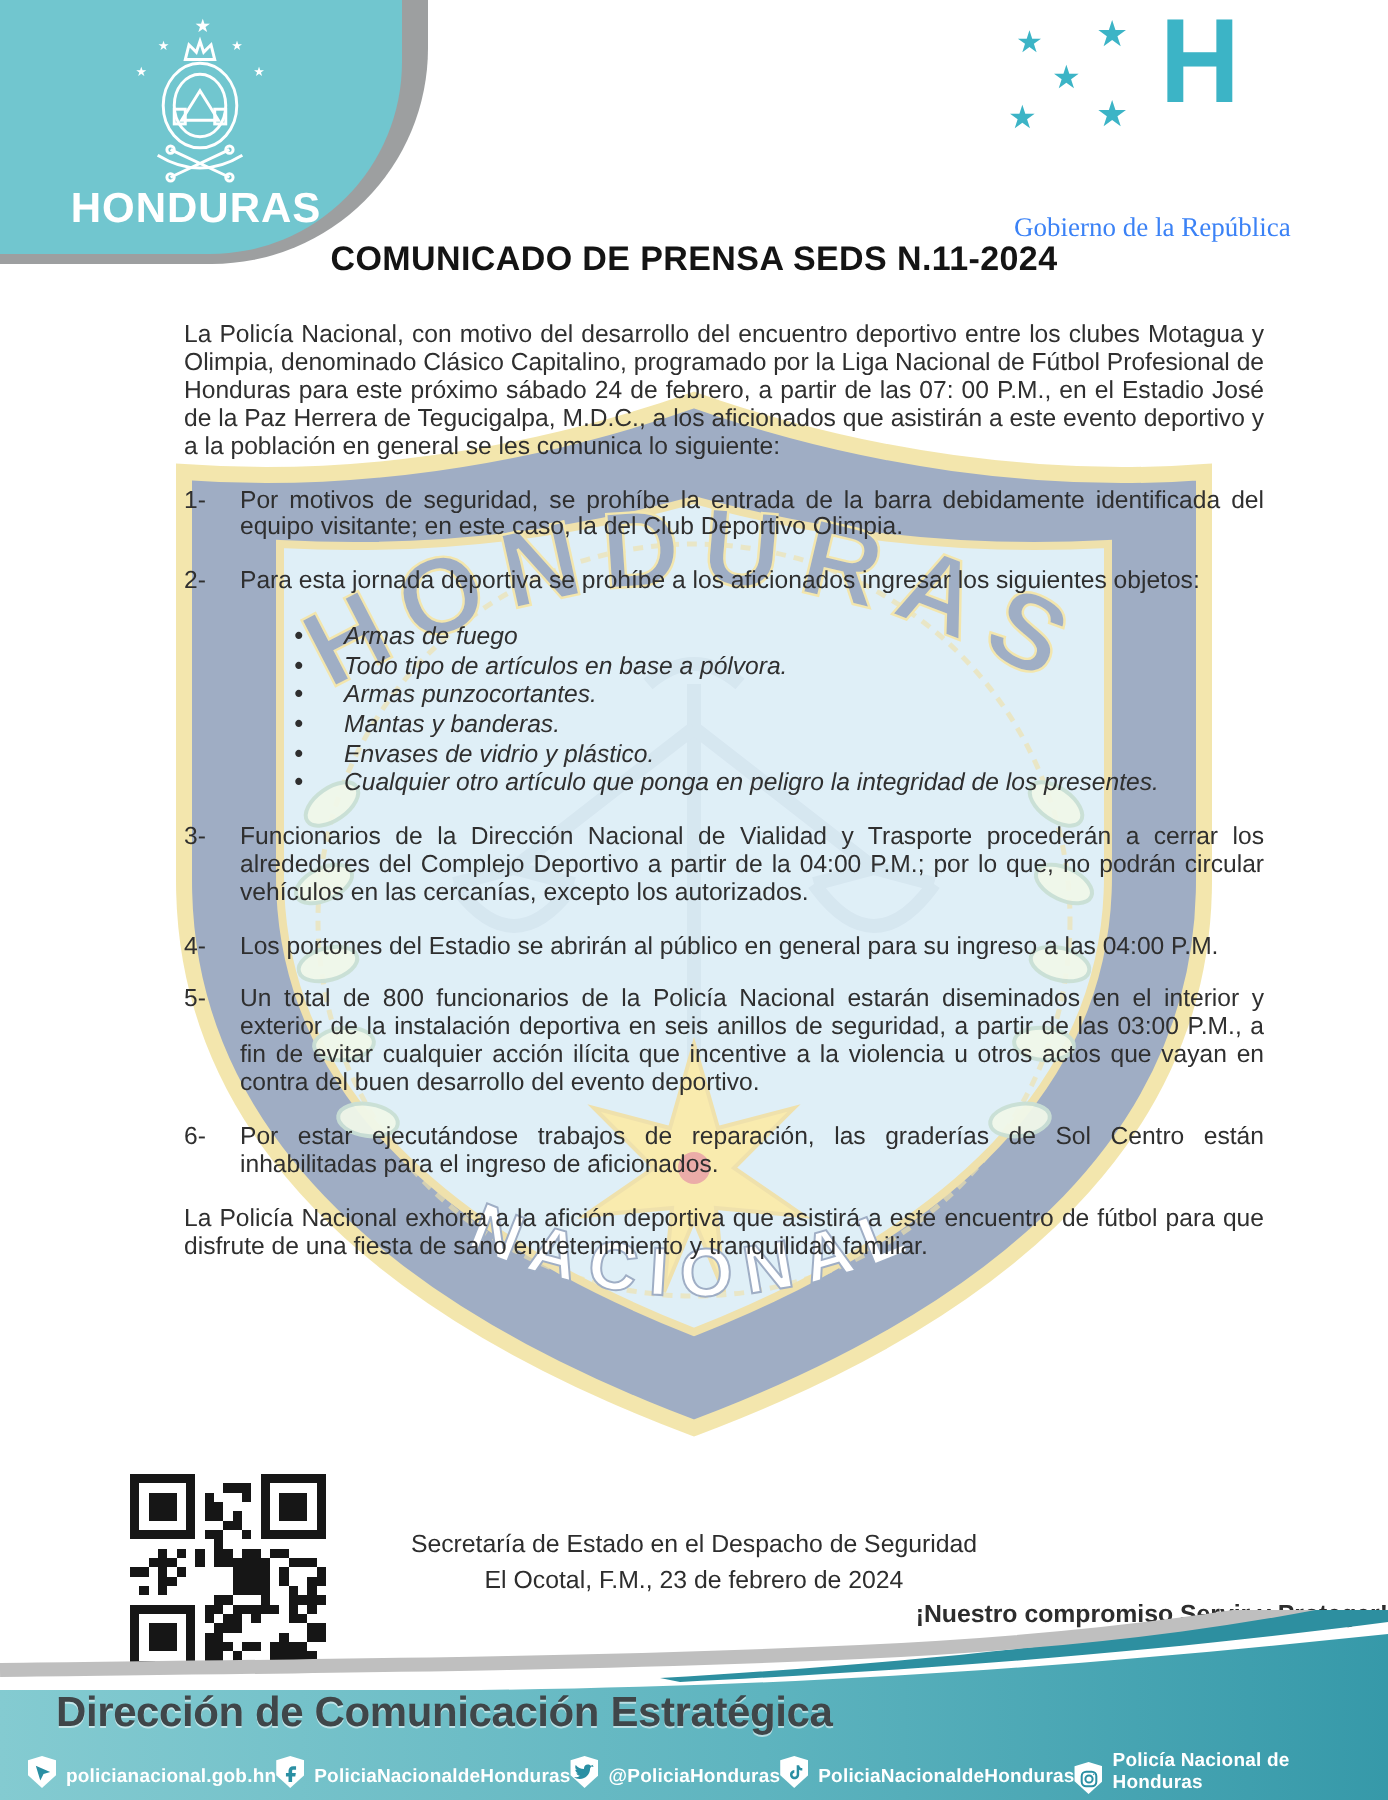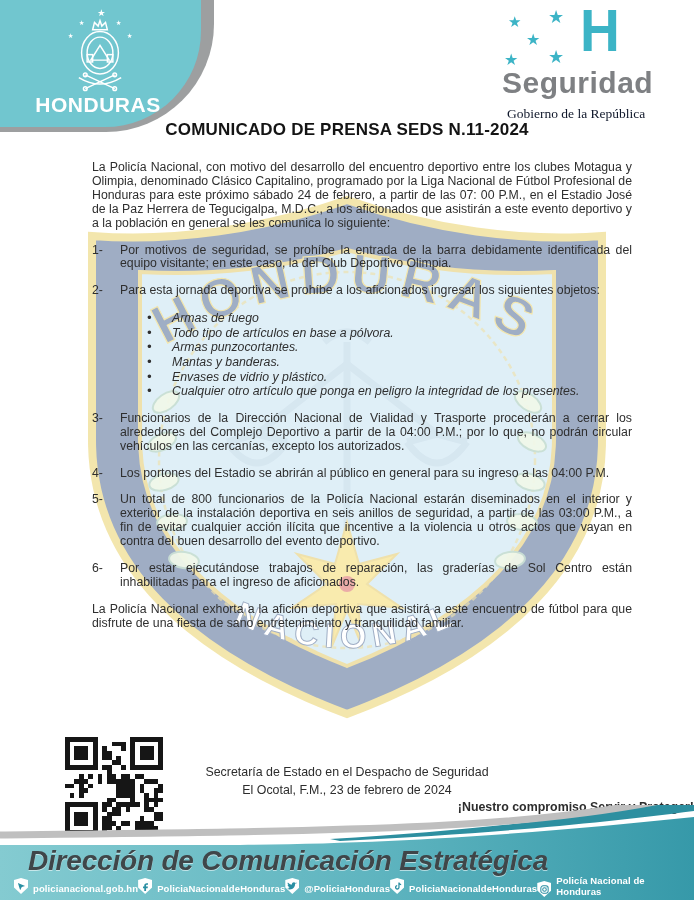--- a/index.html
+++ b/index.html
@@ -20,21 +20,21 @@
   .gov-star{position:absolute;color:#3cb4c6;line-height:1;}
   .gs1{left:14px;top:6px;font-size:15px;}
   .gs2{left:54px;top:0px;font-size:18px;}
   .gs3{left:32px;top:24px;font-size:16px;}
   .gs4{left:10px;top:44px;font-size:16px;}
   .gs5{left:54px;top:40px;font-size:18px;}
   .gov-h{position:absolute;left:86px;top:-12px;font-size:60px;font-weight:800;
     color:#3cb4c6;transform:scaleX(.92);transform-origin:left;}
   .gov-name{position:absolute;left:8px;top:58px;font-size:30px;font-weight:700;
     color:#7e8083;letter-spacing:.5px;}
-  .gov-sub{position:absolute;left:13px;top:98px;font-size:13.5px;color:#0f172a;
+  .gov-sub{position:absolute;left:13px;top:98px;font-size:13.5px;color:#3b82f6;
     font-family:"Liberation Serif", serif;}
   .doc-title{position:absolute;top:120px;left:0;right:0;text-align:center;
     font-size:17px;font-weight:bold;color:#141414;letter-spacing:.2px;}
   
   .watermark{position:absolute;top:192px;left:62px;opacity:.42;z-index:0;pointer-events:none;}
   
   .content{position:absolute;top:161px;left:92px;width:540px;z-index:1;
     font-size:12.3px;line-height:13.9px;text-align:justify;}
   .block{margin:0 0 13px 0;}
   .num-item{display:flex;margin:0 0 13px 0;}
@@ -44,22 +44,22 @@
   ul.prohibited li{position:relative;padding-left:25px;line-height:14.6px;font-style:italic;}
   ul.prohibited li::before{content:"\2022";position:absolute;left:0;top:0;font-size:13px;}
   
   .qr{position:absolute;top:737px;left:65px;width:98px;height:98px;z-index:1;}
   .signature{position:absolute;top:764px;left:0;right:0;text-align:center;z-index:1;
     font-size:12.4px;line-height:17.5px;color:#2d2d2d;}
   .signature .bold{font-weight:bold;text-align:right;}
   
   .band-svg{position:absolute;left:0;top:805px;z-index:2;}
   .banner-title{position:absolute;left:28px;top:845px;z-index:3;
-    font-size:28px;font-weight:bold;color:#3f4649;letter-spacing:-.2px;
-    text-shadow:0 1px 0 rgba(255,255,255,.55);font-style:italic;}
+    font-size:21px;font-weight:bold;color:#3f4649;letter-spacing:-.2px;
+    text-shadow:0 1px 0 rgba(255,255,255,.55);}
   .social-row{position:absolute;left:14px;right:12px;top:875px;z-index:3;
     display:flex;align-items:center;justify-content:space-between;}
   .social-item{display:flex;align-items:flex-end;gap:5px;}
   .social-label{color:#ffffff;font-size:9.5px;font-weight:bold;letter-spacing:.1px;}
   .shield{width:14px;height:16px;background:#ffffff;flex:0 0 14px;
     clip-path:polygon(50% 0,100% 13%,100% 60%,50% 100%,0 60%,0 13%);
     display:flex;align-items:center;justify-content:center;}
   .shield svg{display:block;}
 </style>
 </head>
@@ -142,21 +142,20 @@
     <div class="honduras-label">HONDURAS</div>
   </div>
 
   <div class="gov-logo">
     <span class="gov-star gs1">★</span>
     <span class="gov-star gs2">★</span>
     <span class="gov-star gs3">★</span>
     <span class="gov-star gs4">★</span>
     <span class="gov-star gs5">★</span>
     <span class="gov-h">H</span>
-    <div class="gov-name">Seguridad</div>
     <div class="gov-sub">Gobierno de la República</div>
   </div>
 
   <div class="doc-title">COMUNICADO DE PRENSA SEDS N.11-2024</div>
 
   <div class="content">
     <p class="block">La Policía Nacional, con motivo del desarrollo del encuentro deportivo entre los clubes Motagua y Olimpia, denominado Clásico Capitalino, programado por la Liga Nacional de Fútbol Profesional de Honduras para este próximo sábado 24 de febrero, a partir de las 07: 00 P.M., en el Estadio José de la Paz Herrera de Tegucigalpa, M.D.C., a los aficionados que asistirán a este evento deportivo y a la población en general se les comunica lo siguiente:</p>
 
     <div class="num-item">
       <span class="num">1-</span>

